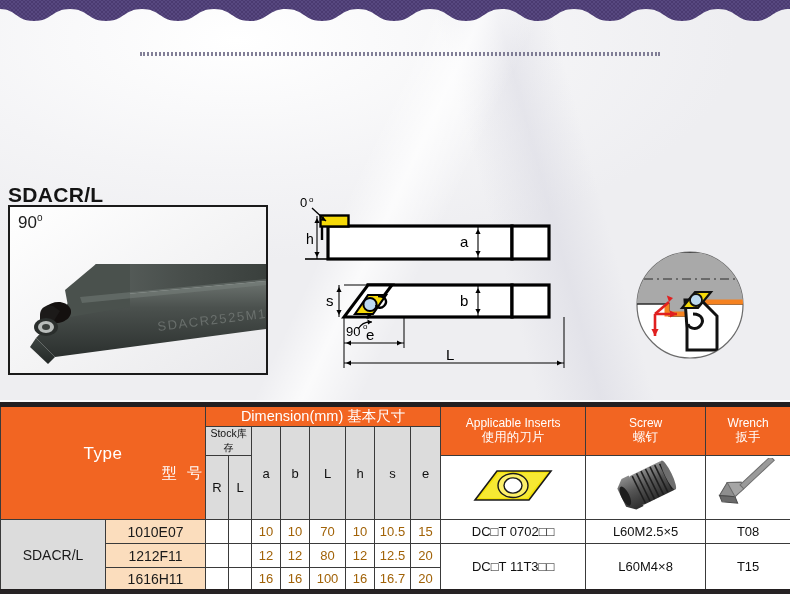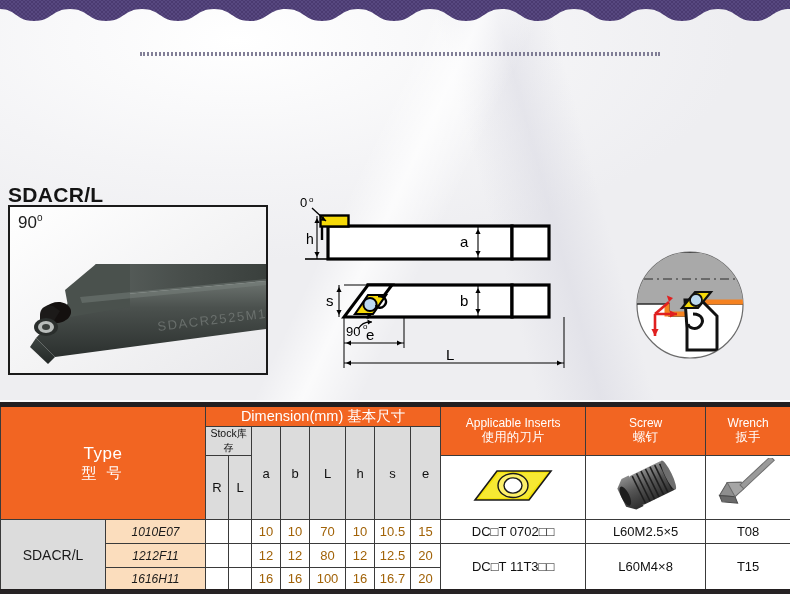--- a/index.html
+++ b/index.html
@@ -122,43 +122,42 @@
     padding: 0;
   }
   .hd-orange {
     background: #f26522;
     color: #ffffff;
     font-weight: bold;
   }
   .hd-orange .en { font-size: 12px; display: block; line-height: 1.15; }
   .hd-orange .cn { font-size: 12.5px; display: block; line-height: 1.2; }
   .type-head .en { font-size: 17px; letter-spacing: .5px; }
-  .type-head .cn { font-size: 15px; letter-spacing: 3px; }
+  .type-head .cn { font-size: 15px; letter-spacing: 3px; text-align: right; }
   .dim-head { font-size: 14.5px; }
   .sub-grey {
     background: #dcdcdc;
     color: #111;
     font-weight: bold;
     font-size: 13px;
   }
   .stock-lbl { font-size: 10.5px; font-weight: bold; }
   .stock-lbl .cn { font-size: 10px; font-weight: normal; display: inline; }
   td.type-cell {
     background: #dcdcdc;
     font-size: 14px;
     color: #1a1a1a;
   }
   td.code-cell {
     background: #fbddbd;
     font-weight: bold;
-    font-size: 12px;
+    font-size: 14px;
     color: #1a1a1a;
     border-top: 1px dashed #555;
     border-bottom: 1px dashed #555;
-    font-style: italic;
   }
   td.code-cell.first { border-top: 1px solid #3a3a3a; }
   td.code-cell.last  { border-bottom: 1px solid #3a3a3a; }
   td.num {
     font-size: 13px;
     color: #a16207;
     height: 24px;
     border-top: 1px dashed #666;
     border-bottom: 1px dashed #666;
   }

